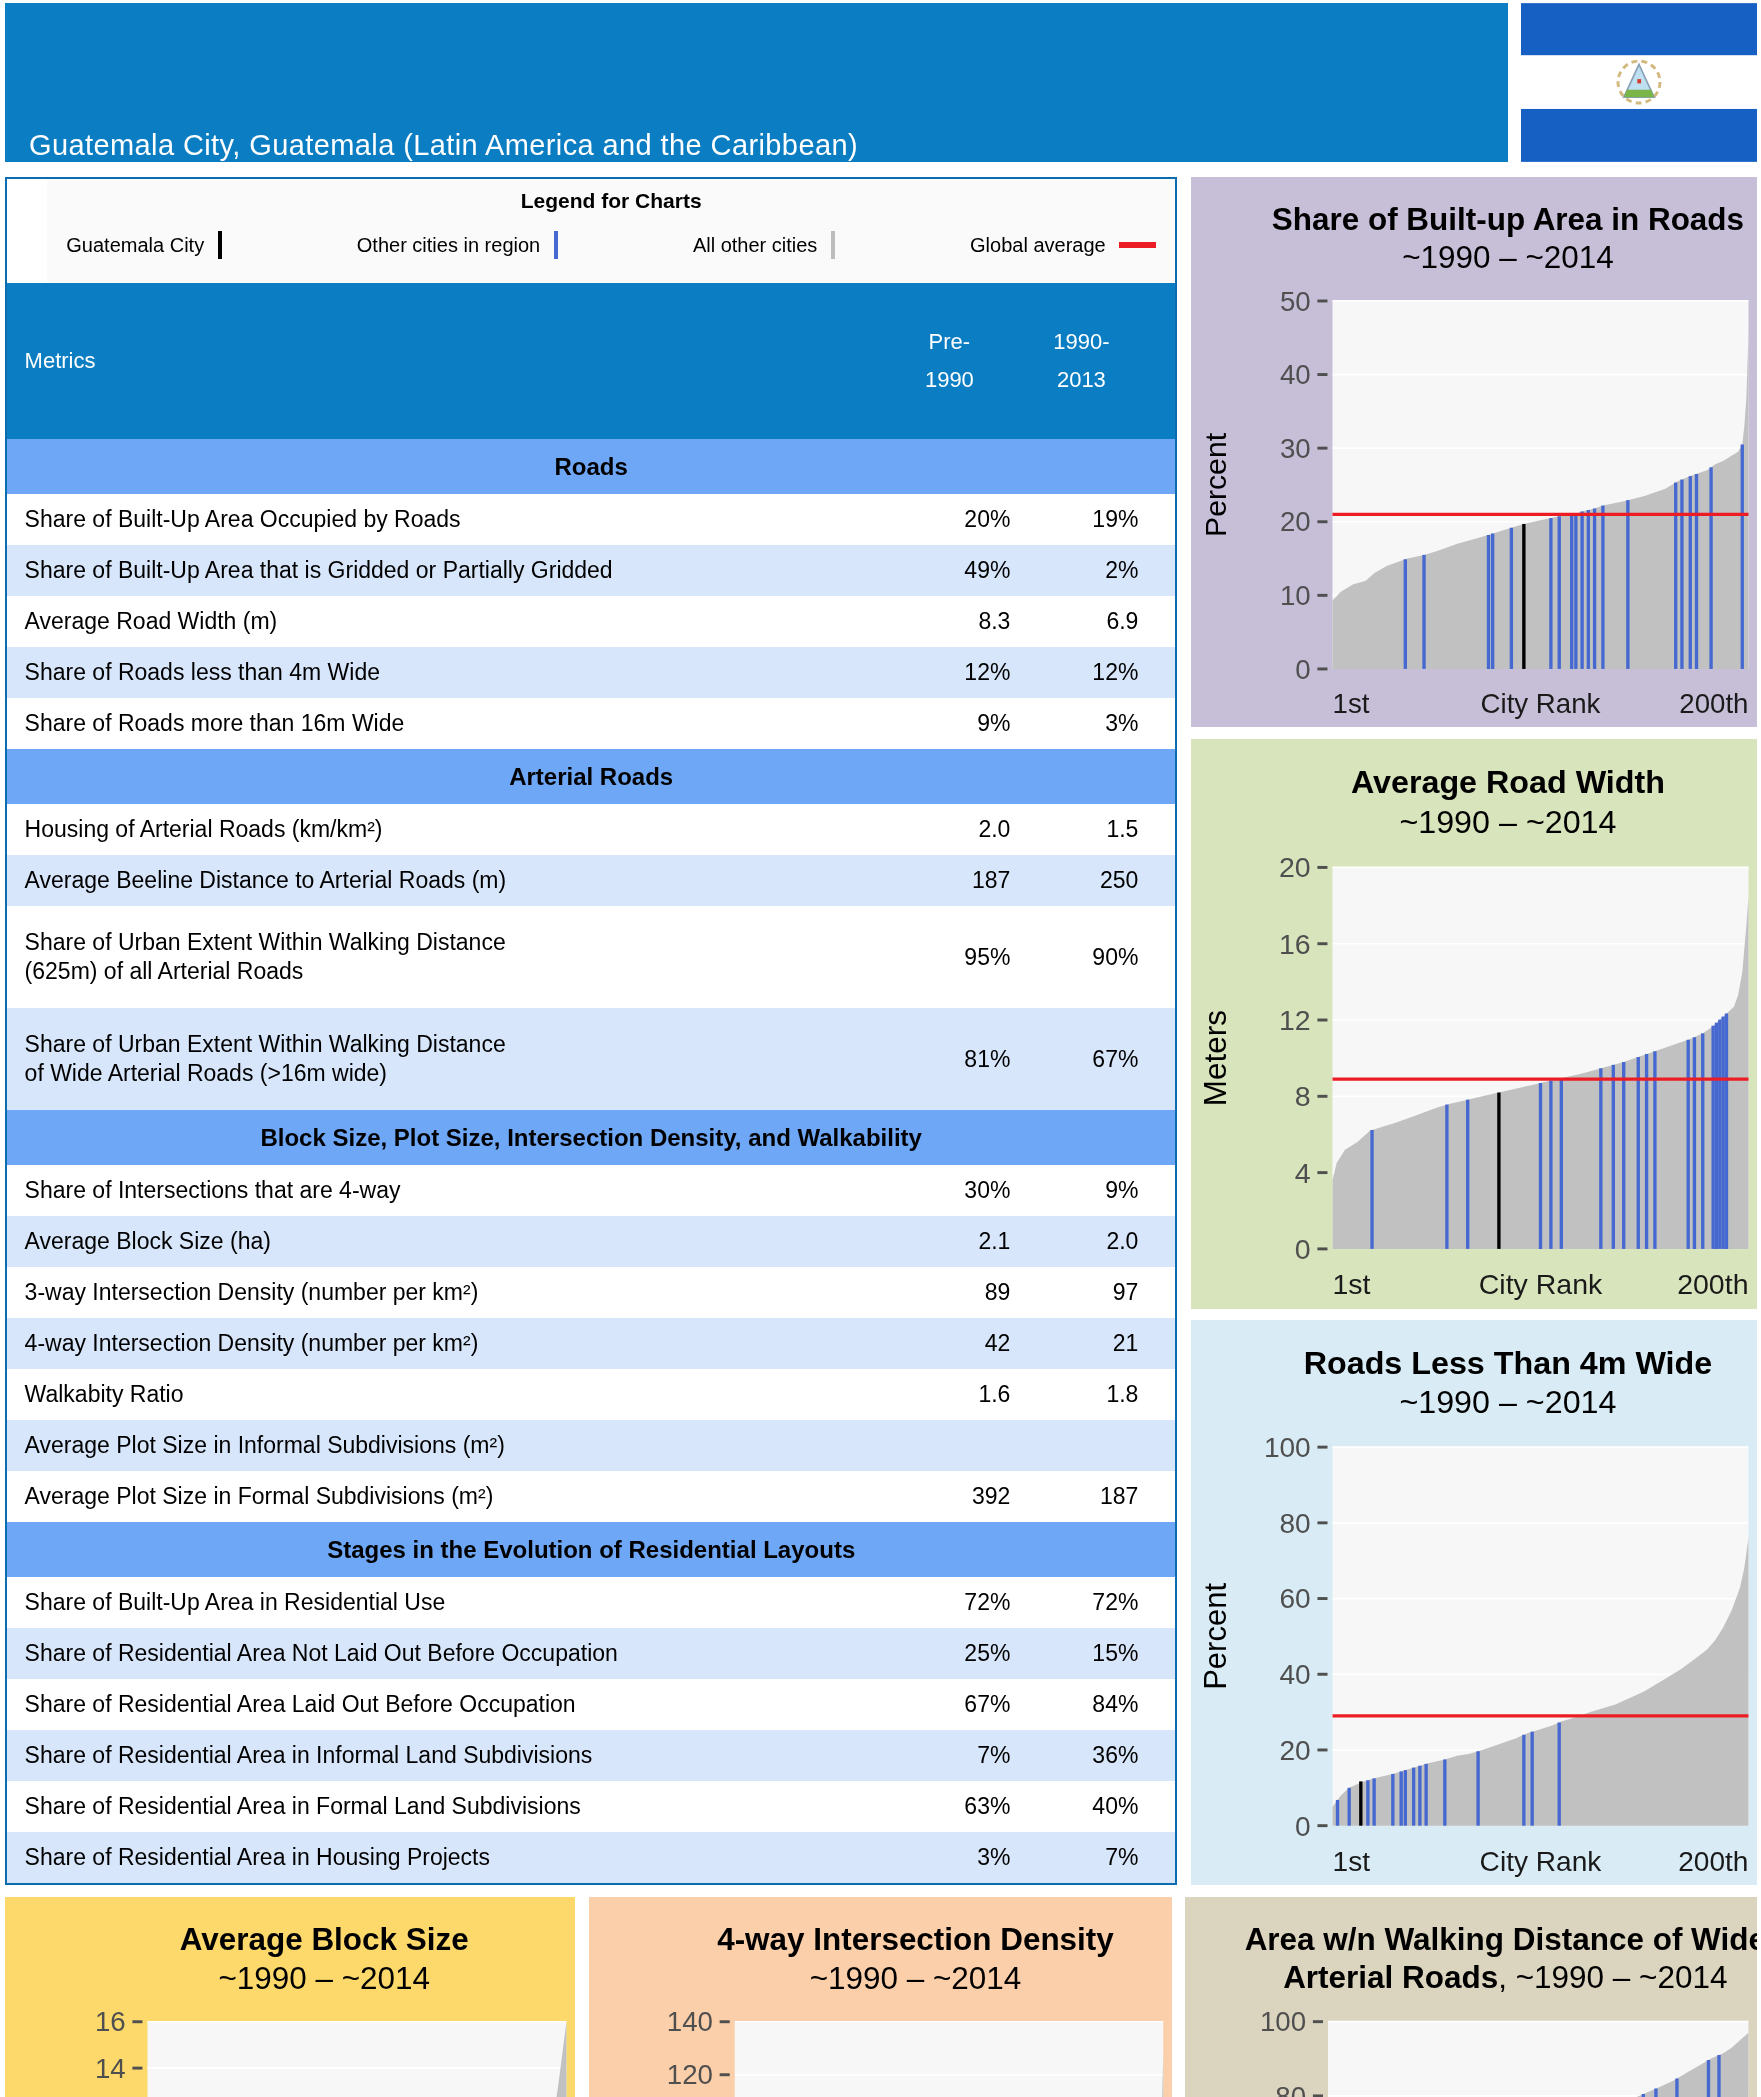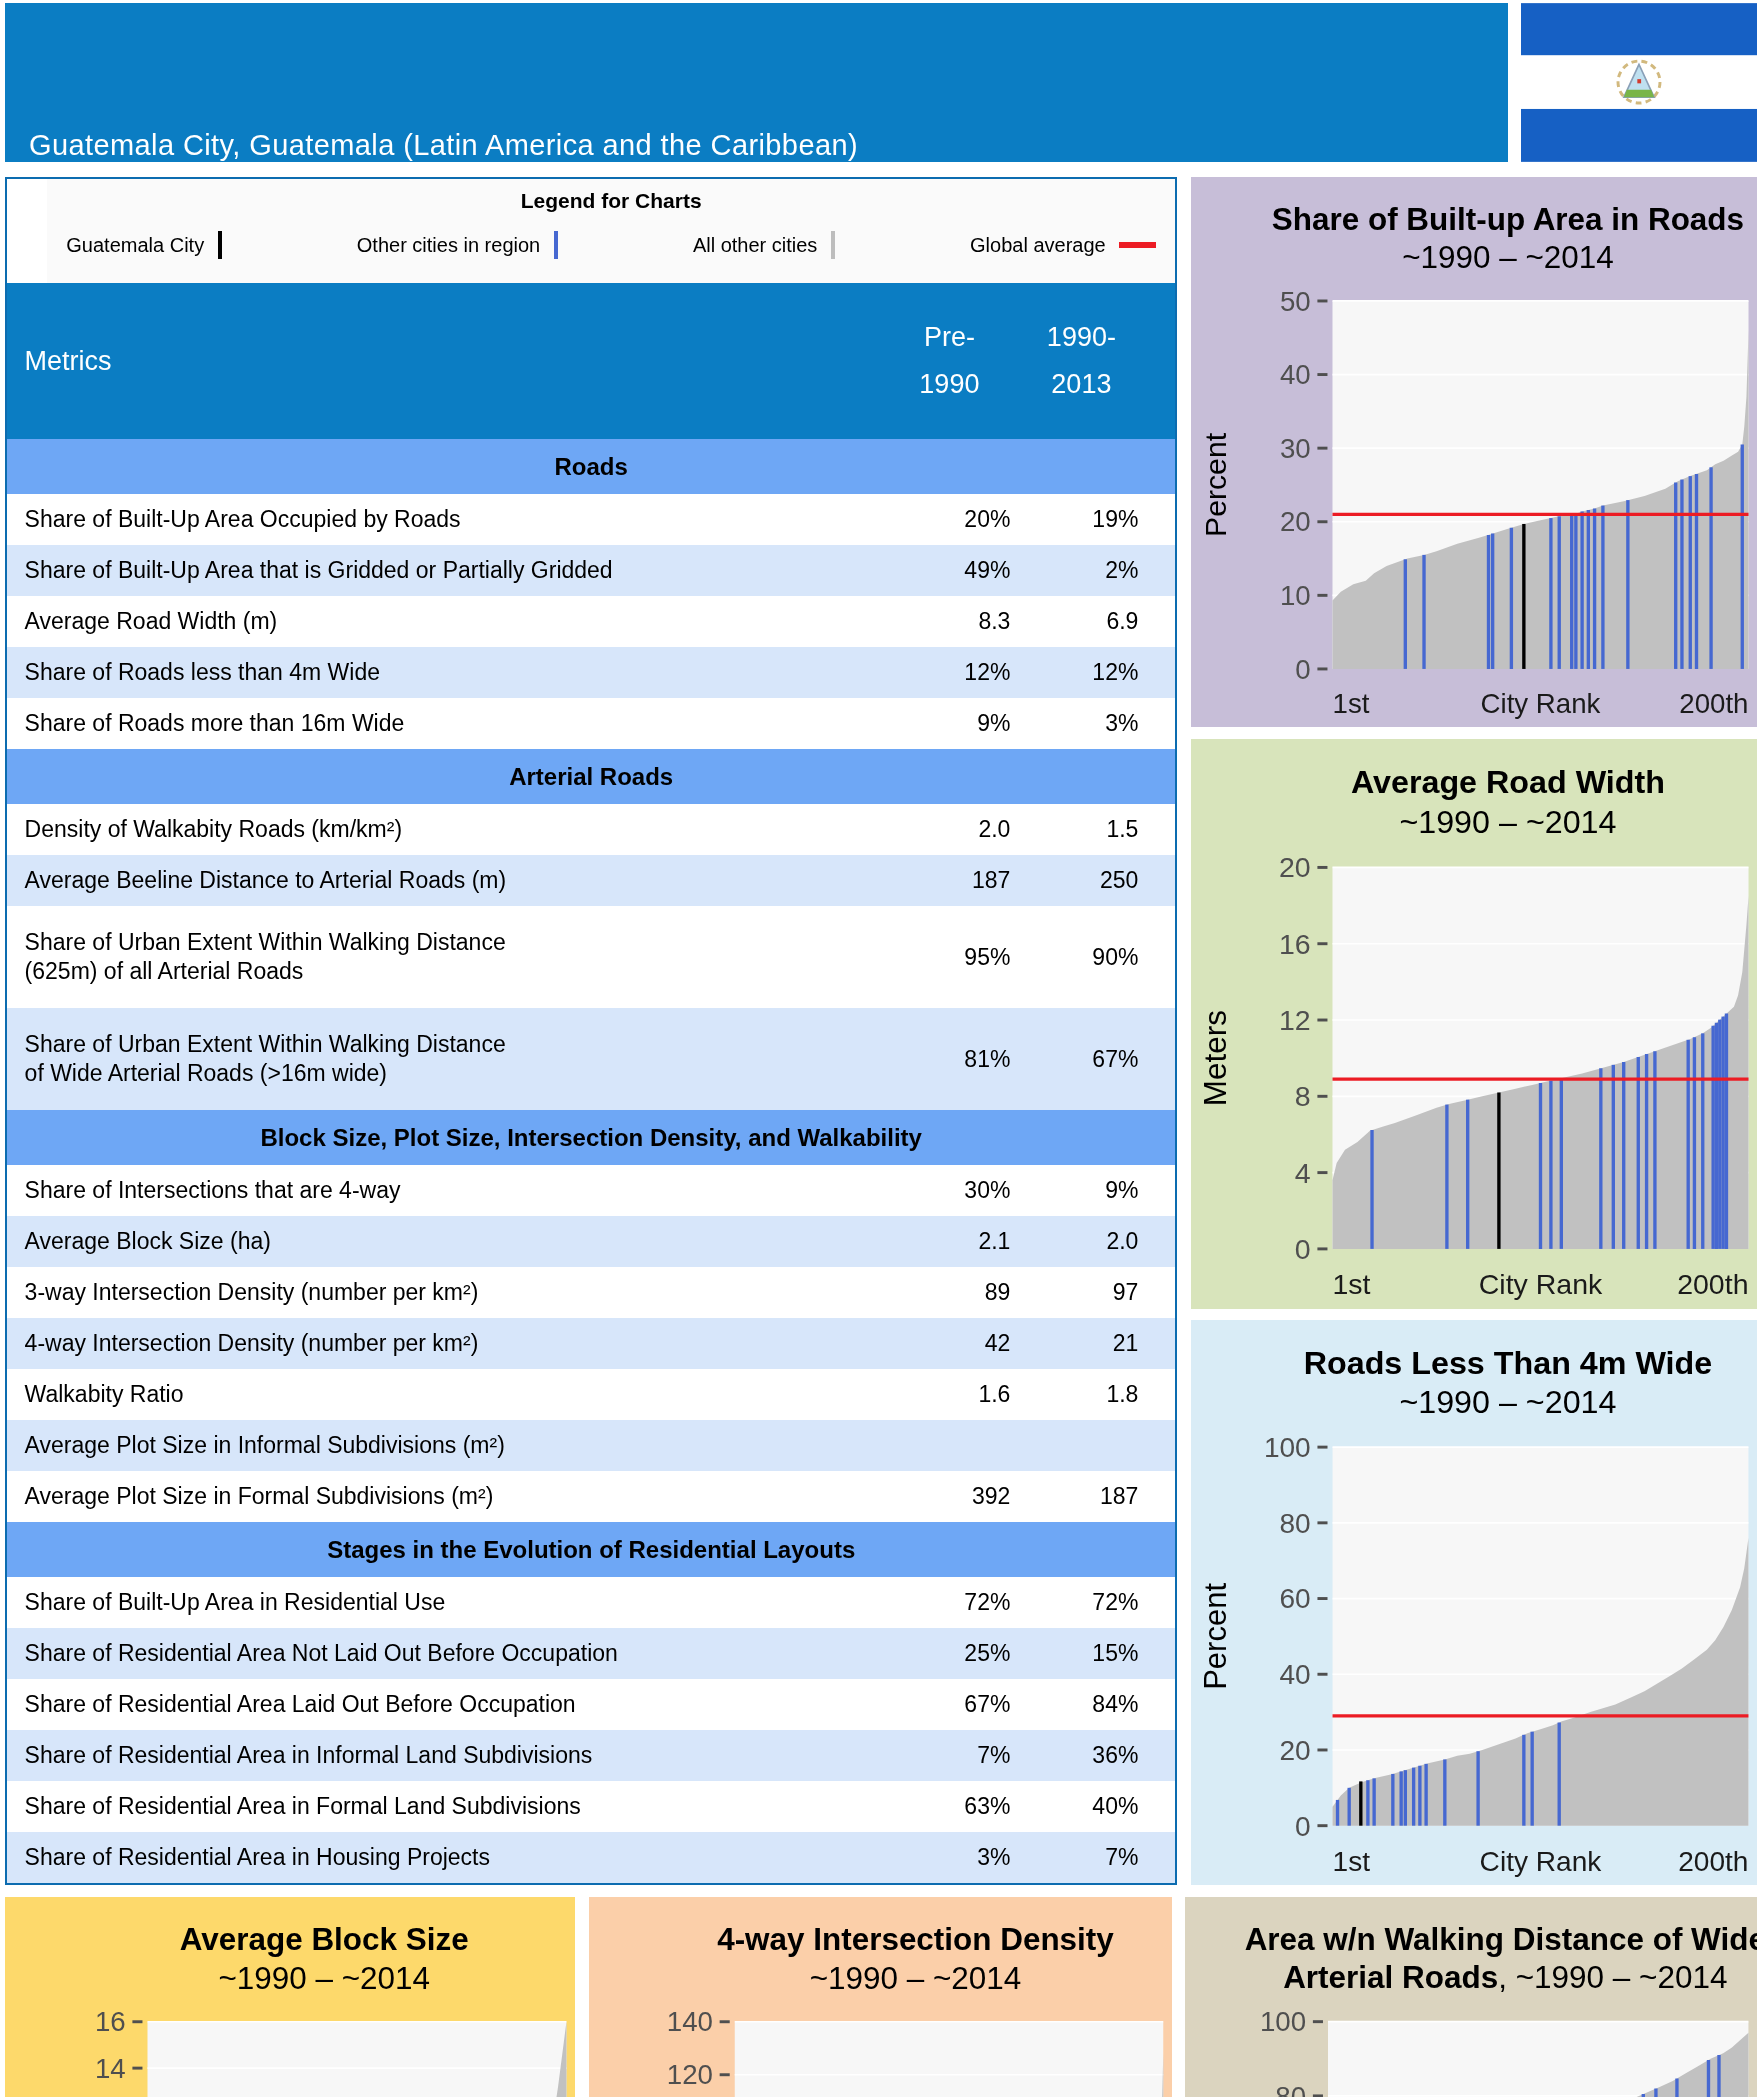--- a/index.html
+++ b/index.html
@@ -18,21 +18,21 @@
 
   
   .legend{background:#fafafa;height:104px;box-sizing:border-box;padding:9.2px 19.3px 0 19.3px;margin-left:40px;}
   .legend-title{text-align:center;font-weight:bold;font-size:21px;color:#000;}
   .legend-items{display:flex;justify-content:space-between;align-items:center;margin-top:18.5px;}
   .legend-item{display:flex;align-items:center;gap:13.4px;font-size:20px;color:#000;}
   .sw-v{width:4.2px;height:28px;display:inline-block;}
   .sw-h{width:37px;height:5.9px;display:inline-block;}
 
   
-  .tbl-header{background:#0b7dc3;color:#fff;display:flex;align-items:center;height:156px;font-size:27px;}
+  .tbl-header{background:#0b7dc3;color:#fff;display:flex;align-items:center;height:156px;font-size:22px;}
   .tbl-header .metrics{flex:1;padding-left:17.6px;}
   .tbl-header .colh{width:126px;text-align:center;white-space:pre-line;line-height:1.75;}
   .tbl-header .colh2{width:138px;text-align:center;white-space:pre-line;line-height:1.75;padding-right:25px;}
   .section-h{background:#6ea7f5;color:#000;font-weight:bold;font-size:24px;height:55px;display:flex;align-items:center;justify-content:center;text-align:center;}
   .mrow{display:flex;align-items:center;min-height:51px;font-size:23px;color:#000;background:#fff;}
   .mrow.alt{background:#d7e6fa;}
   .mrow.tall{min-height:102px;}
   .mrow .lbl{flex:1;padding:4.2px 0 4.2px 17.6px;white-space:pre-line;line-height:1.3;}
   .mrow .v1{width:126px;text-align:right;padding-right:27px;box-sizing:border-box;}
   .mrow .v2{width:138px;text-align:right;padding-right:37px;box-sizing:border-box;}
@@ -122,21 +122,21 @@
             <div class="v1">12%</div>
             <div class="v2">12%</div>
           </div>
           <div class="mrow">
             <div class="lbl">Share of Roads more than 16m Wide</div>
             <div class="v1">9%</div>
             <div class="v2">3%</div>
           </div>
           <div class="section-h">Arterial Roads</div>
           <div class="mrow">
-            <div class="lbl">Density of Walkabity Roads (km/km²)</div>
+            <div class="lbl">Housing of Arterial Roads (km/km²)</div>
             <div class="v1">2.0</div>
             <div class="v2">1.5</div>
           </div>
           <div class="mrow alt">
             <div class="lbl">Average Beeline Distance to Arterial Roads (m)</div>
             <div class="v1">187</div>
             <div class="v2">250</div>
           </div>
           <div class="mrow tall">
             <div class="lbl">Share of Urban Extent Within Walking Distance

